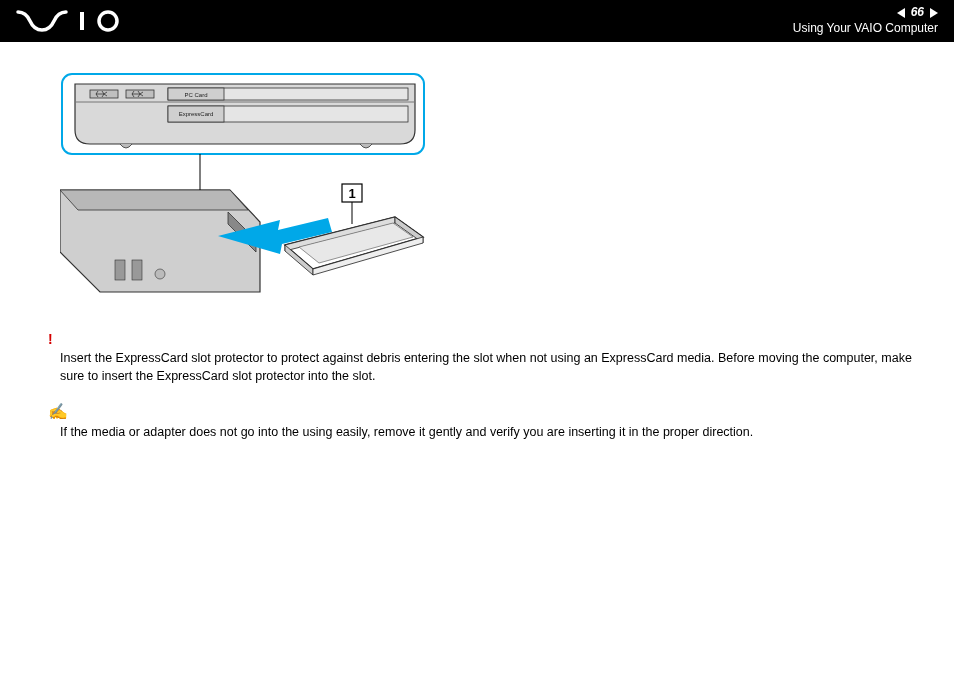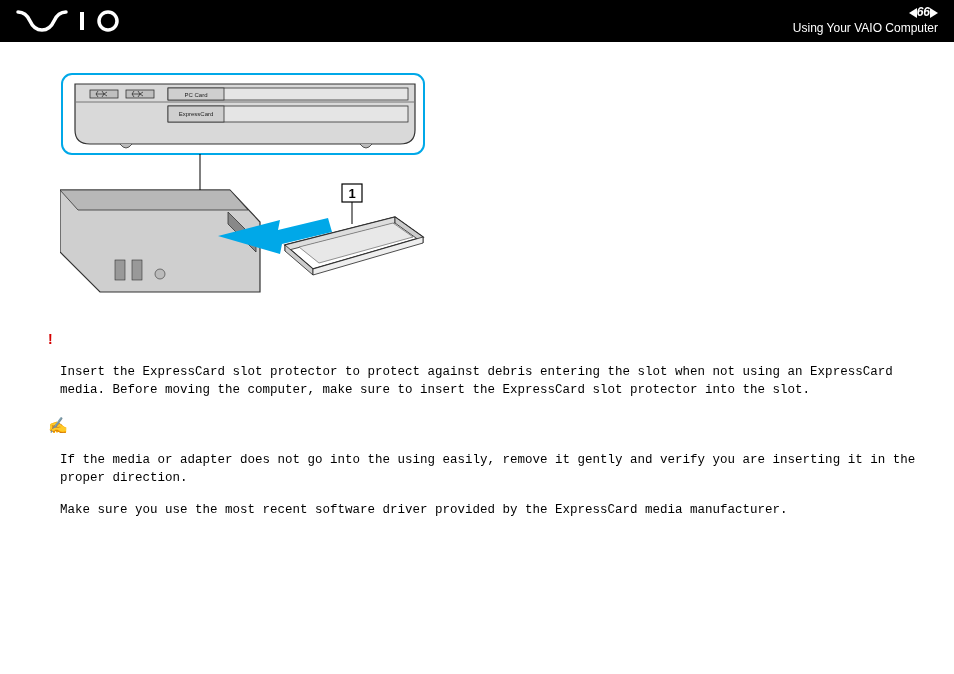--- a/index.html
+++ b/index.html
@@ -26,21 +26,21 @@
   }
   .nav-area {
     text-align: right;
     font-size: 12px;
     line-height: 1.3;
   }
   .nav-line1 {
     display: flex;
     align-items: center;
     justify-content: flex-end;
-    gap: 0;
+    gap: 6px;
     font-style: italic;
     font-weight: bold;
   }
   .nav-line2 {
     font-weight: normal;
   }
   .triangle-left, .triangle-right {
     width: 0;
     height: 0;
     border-top: 5px solid transparent;
@@ -69,22 +69,21 @@
     font-size: 16px;
     margin-left: -12px;
   }
   .body-text {
     font-size: 12.5px;
     line-height: 1.45;
     color: #000;
     max-width: 860px;
   }
   .para {
-    margin: 14px 0 14px 0;
-    font-family: Liberation Mono, monospace;
+    margin: 0 0 14px 0;
   }
   .icon-block {
     margin-top: 8px;
   }
 </style>
 </head>
 <body>
 
 <div class="header">
   <div class="logo">
@@ -168,17 +167,16 @@
 
   <div class="body-text">
     <div class="icon-block">
       <div class="warn-mark">!</div>
       <p class="para">Insert the ExpressCard slot protector to protect against debris entering the slot when not using an ExpressCard media. Before moving the computer, make sure to insert the ExpressCard slot protector into the slot.</p>
     </div>
 
     <div class="icon-block">
       <div class="note-mark">✍</div>
       <p class="para">If the media or adapter does not go into the using easily, remove it gently and verify you are inserting it in the proper direction.</p>
-      <p class="para">Make sure you use the most recent software driver provided by the ExpressCard media manufacturer.</p>
     </div>
   </div>
 
 </div>
 
 </body></html>

